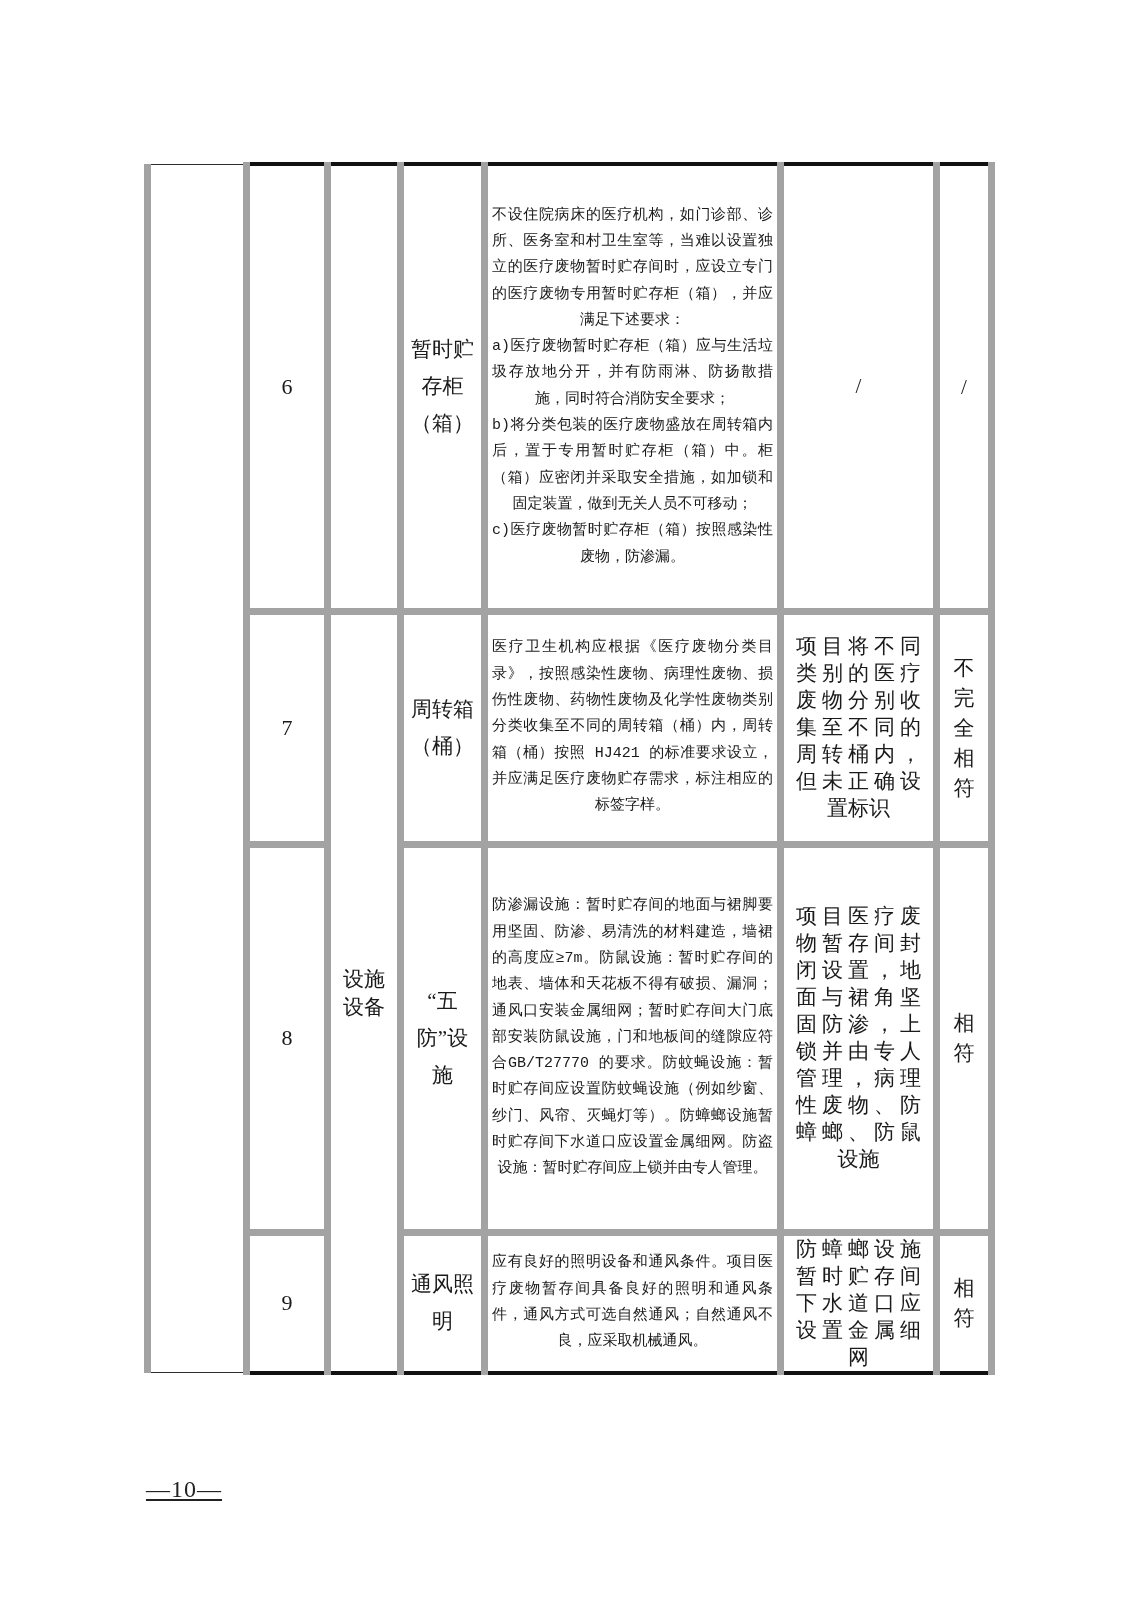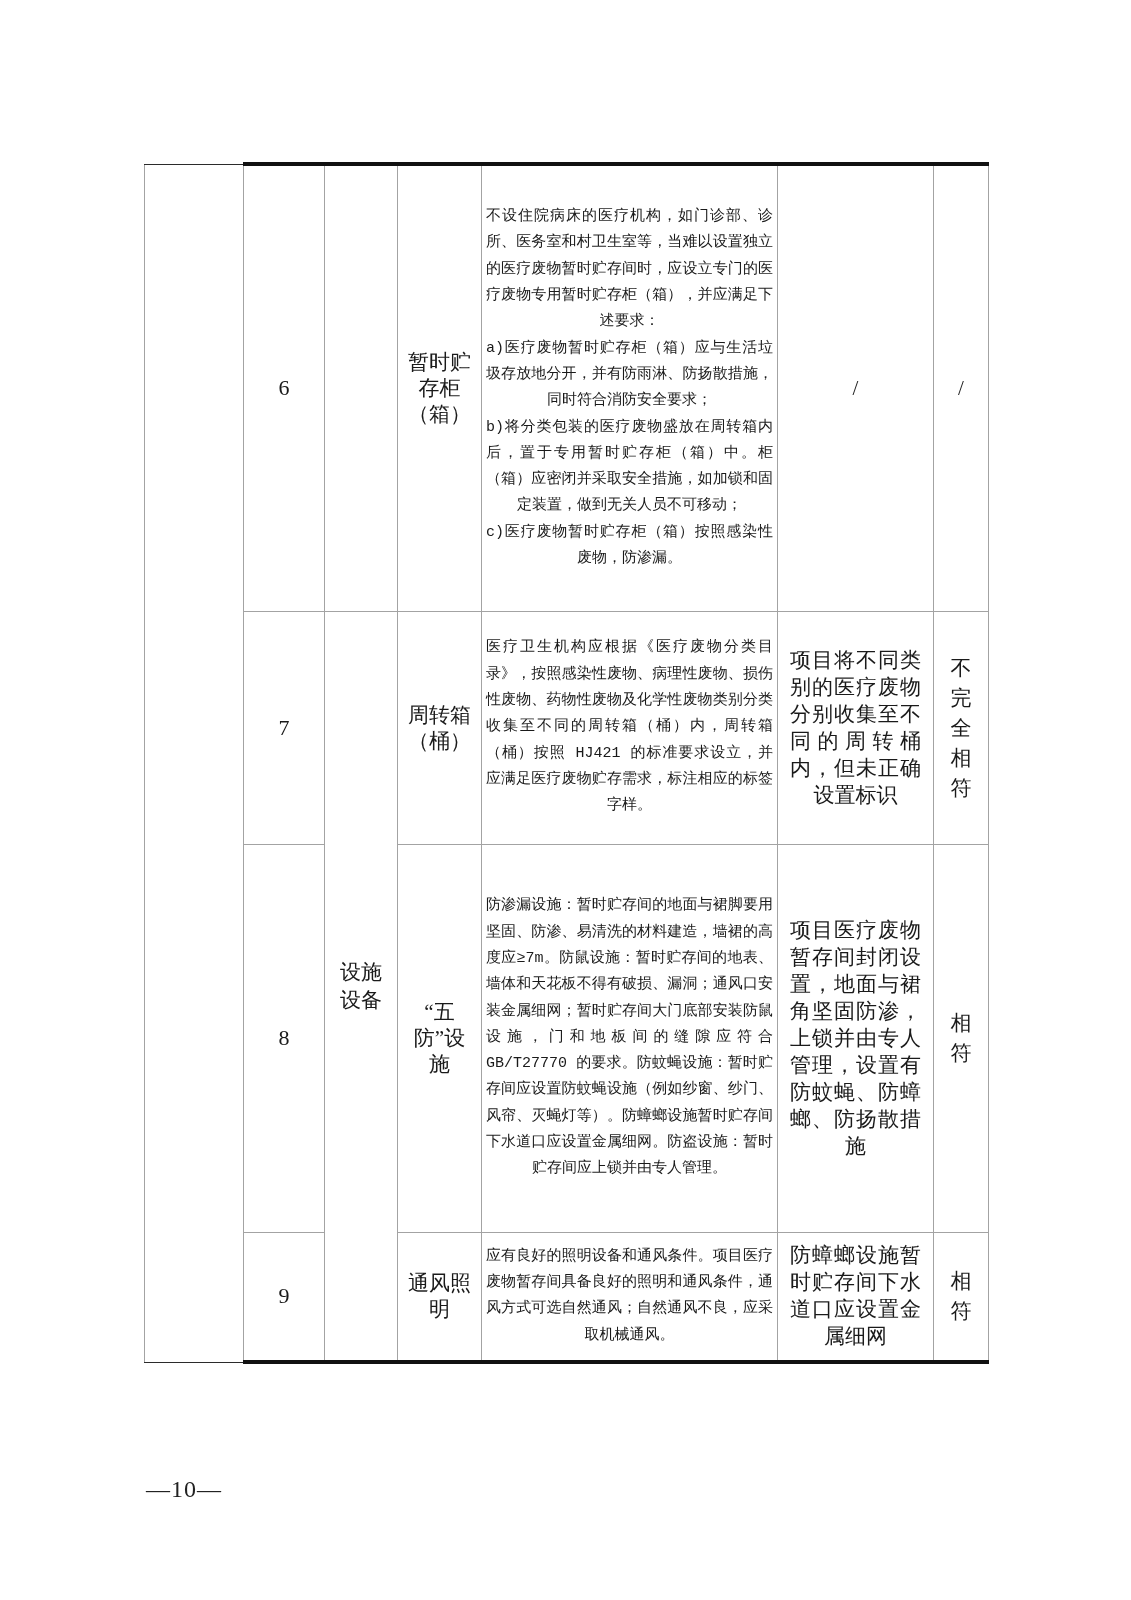--- a/index.html
+++ b/index.html
@@ -11,53 +11,53 @@
     position:relative;
   }
   .page{position:absolute;left:0;top:0;width:1131px;height:1600px;background:#fff;}
 
   table.doc-table{
     position:absolute;left:144px;top:162px;
     width:844px;height:1198px;
     border-collapse:collapse;table-layout:fixed;
   }
   td{
-    border:1px solid #a3a3a3;
+    border:7px solid #a3a3a3;
     vertical-align:middle;
     text-align:center;
     padding:0;
     font-size:21px;
     line-height:26px;
     overflow:hidden;
   }
   
   tr.first-row td.thick-top{border-top:4px solid #111;}
   tr.last-row td{border-bottom:4px solid #111;}
   td.cat-span{border-bottom:4px solid #111;}
   td.left-col{border-top:1px solid #2b2b2b;border-bottom:1px solid #2b2b2b;}
 
   td.num-cell{font-size:22px;}
-  td.name-cell{white-space:pre-line;line-height:26px;padding:0 2px;}
+  td.name-cell{white-space:pre-line;line-height:37px;padding:0 2px;}
   td.cat-cell{white-space:pre-line;line-height:28px;margin-top:44px;}
   td.req-cell{padding:1px 4px;}
   td.req-cell p{
     margin:0;
     text-align:justify;
     text-align-last:center;
     font-size:15px;
     line-height:26.3px;
     font-family:Liberation Mono, monospace;
   }
   td.actual-cell{padding:0 12px;line-height:27px;}
   td.actual-cell .flow{text-align:justify;text-align-last:center;}
   td.result-cell{white-space:pre-line;line-height:30px;font-size:21px;}
 
   .page-number{
     position:absolute;left:146px;top:1476px;
-    font-size:24px;letter-spacing:1px;color:#222;
+    font-size:24px;letter-spacing:1px;color:#222;text-decoration:underline;
   }
 </style>
 </head>
 <body>
 
 <div class="page">
 
   <table class="doc-table">
     <colgroup>
       <col style="width:99px">
@@ -108,21 +108,21 @@
 
     <tr style="height:388px">
       <td class="num-cell">8</td>
       <td class="name-cell">“五
 防”设
 施</td>
       <td class="req-cell">
         <p>防渗漏设施：暂时贮存间的地面与裙脚要用坚固、防渗、易清洗的材料建造，墙裙的高度应≥7m。防鼠设施：暂时贮存间的地表、墙体和天花板不得有破损、漏洞；通风口安装金属细网；暂时贮存间大门底部安装防鼠设施，门和地板间的缝隙应符合GB/T27770 的要求。防蚊蝇设施：暂时贮存间应设置防蚊蝇设施（例如纱窗、纱门、风帘、灭蝇灯等）。防蟑螂设施暂时贮存间下水道口应设置金属细网。防盗设施：暂时贮存间应上锁并由专人管理。</p>
       </td>
       <td class="actual-cell">
-        <div class="flow">项目医疗废物暂存间封闭设置，地面与裙角坚固防渗，上锁并由专人管理，设置有防蚊蝇、防蟑螂、防扬散措施</div>
+        <div class="flow">项目医疗废物暂存间封闭设置，地面与裙角坚固防渗，上锁并由专人管理，病理性废物、防蟑螂、防鼠设施</div>
       </td>
       <td class="result-cell">相
 符</td>
     </tr>
 
     <tr class="last-row" style="height:130px">
       <td class="num-cell">9</td>
       <td class="name-cell">通风照
 明</td>
       <td class="req-cell">

